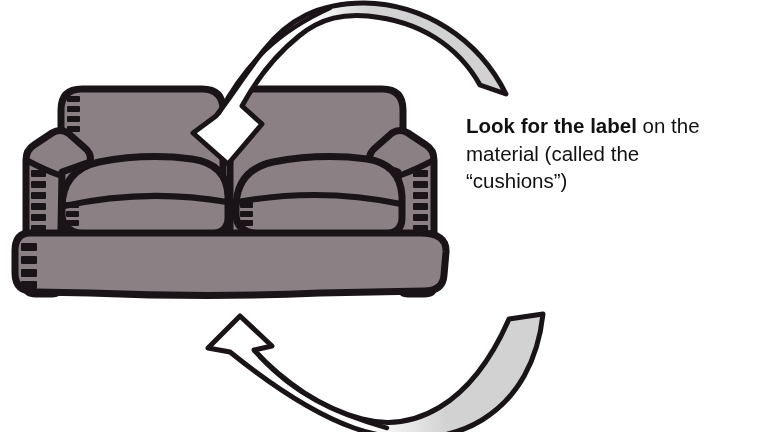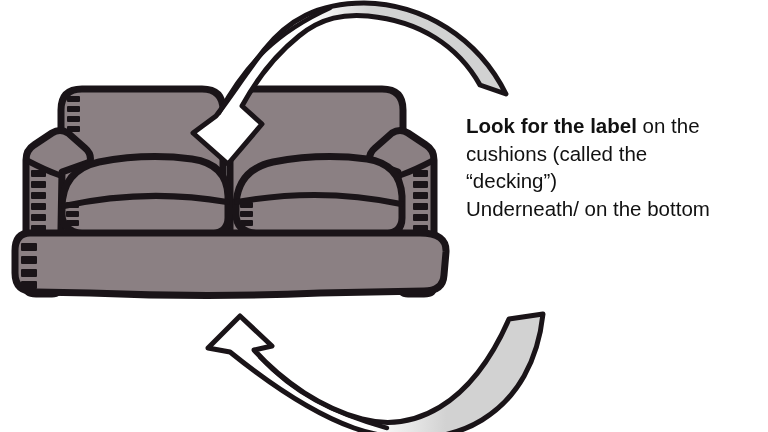--- a/index.html
+++ b/index.html
@@ -156,17 +156,16 @@
                L 254,350
                C 284,383 322,408 362,419
                C 412,432 470,408 509,319
                Z"></path>
       <path class="arrow-extra" d="M 260,357 C 294,393 332,413 387,428"></path>
     </g>
   </svg>
 
   <div class="caption">
     <div class="ln"><b>Look for the label</b><span> on the</span></div>
-    <div class="ln">cushions (called the</div>
-    <div class="ln">“decking”)</div>
-    <div class="ln">Underneath/ on the bottom</div>
+    <div class="ln">material (called the</div>
+    <div class="ln">“cushions”)</div>
   </div>
 </div>
 
 </body></html>

